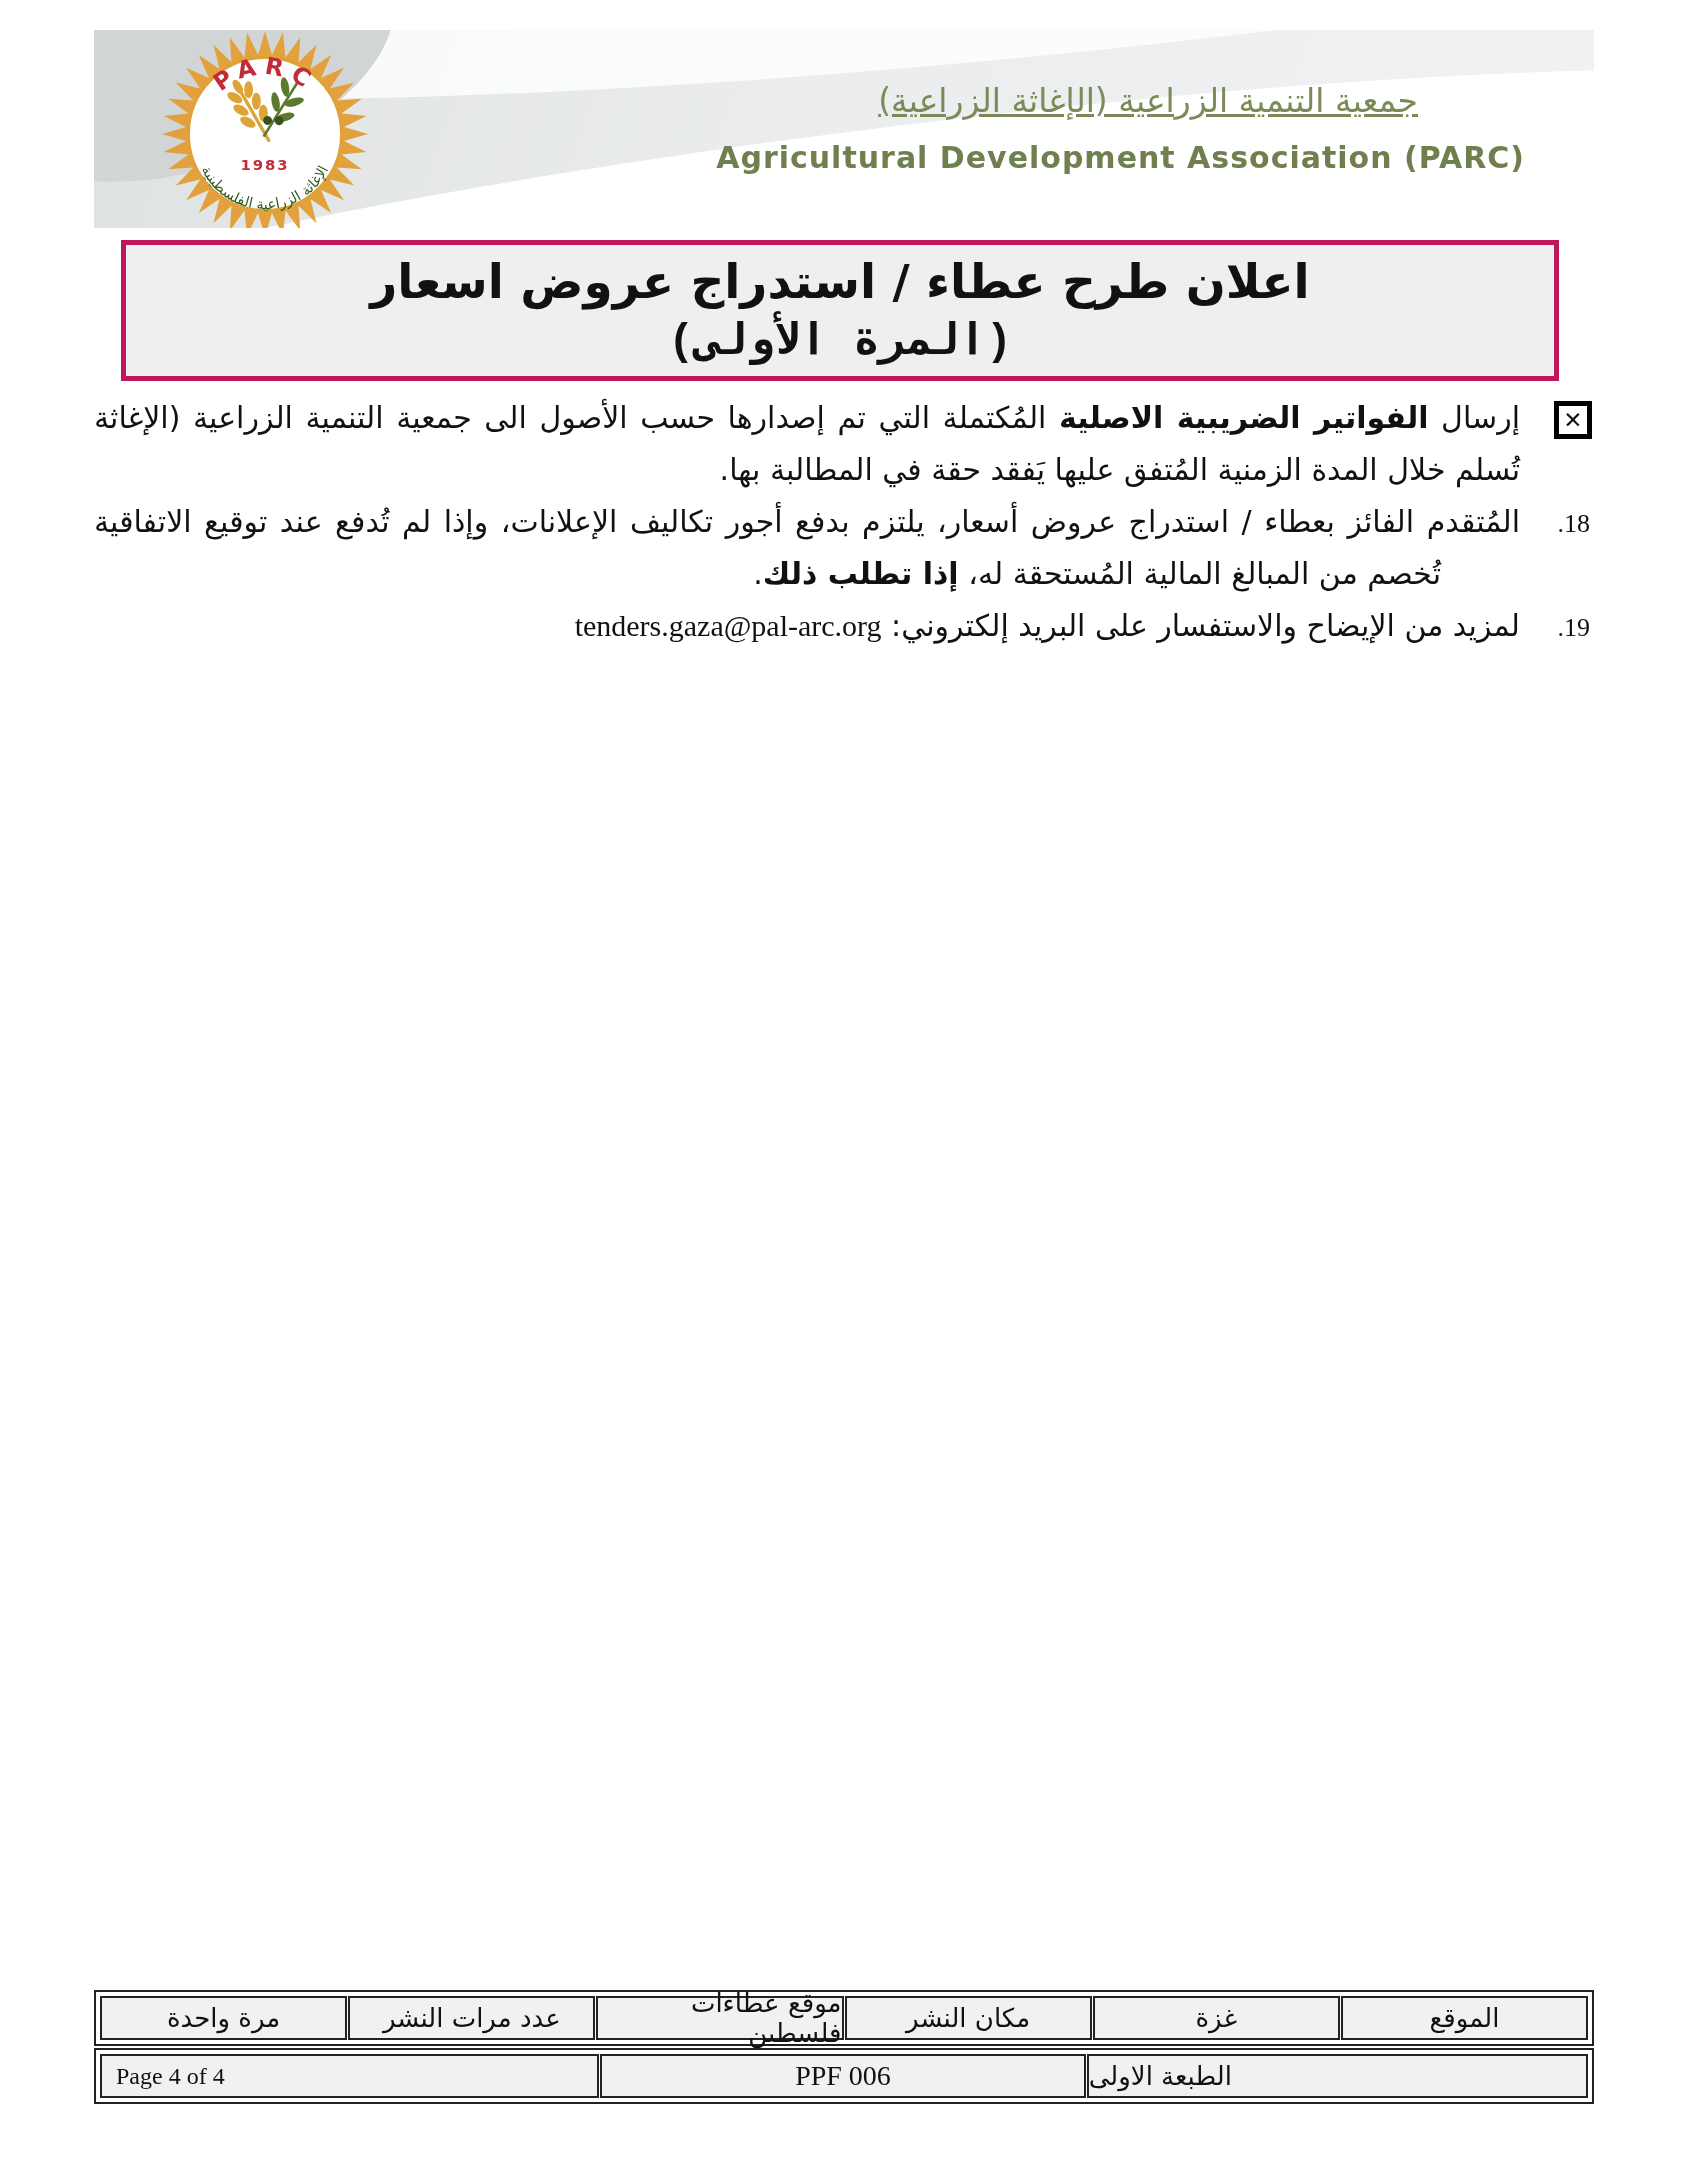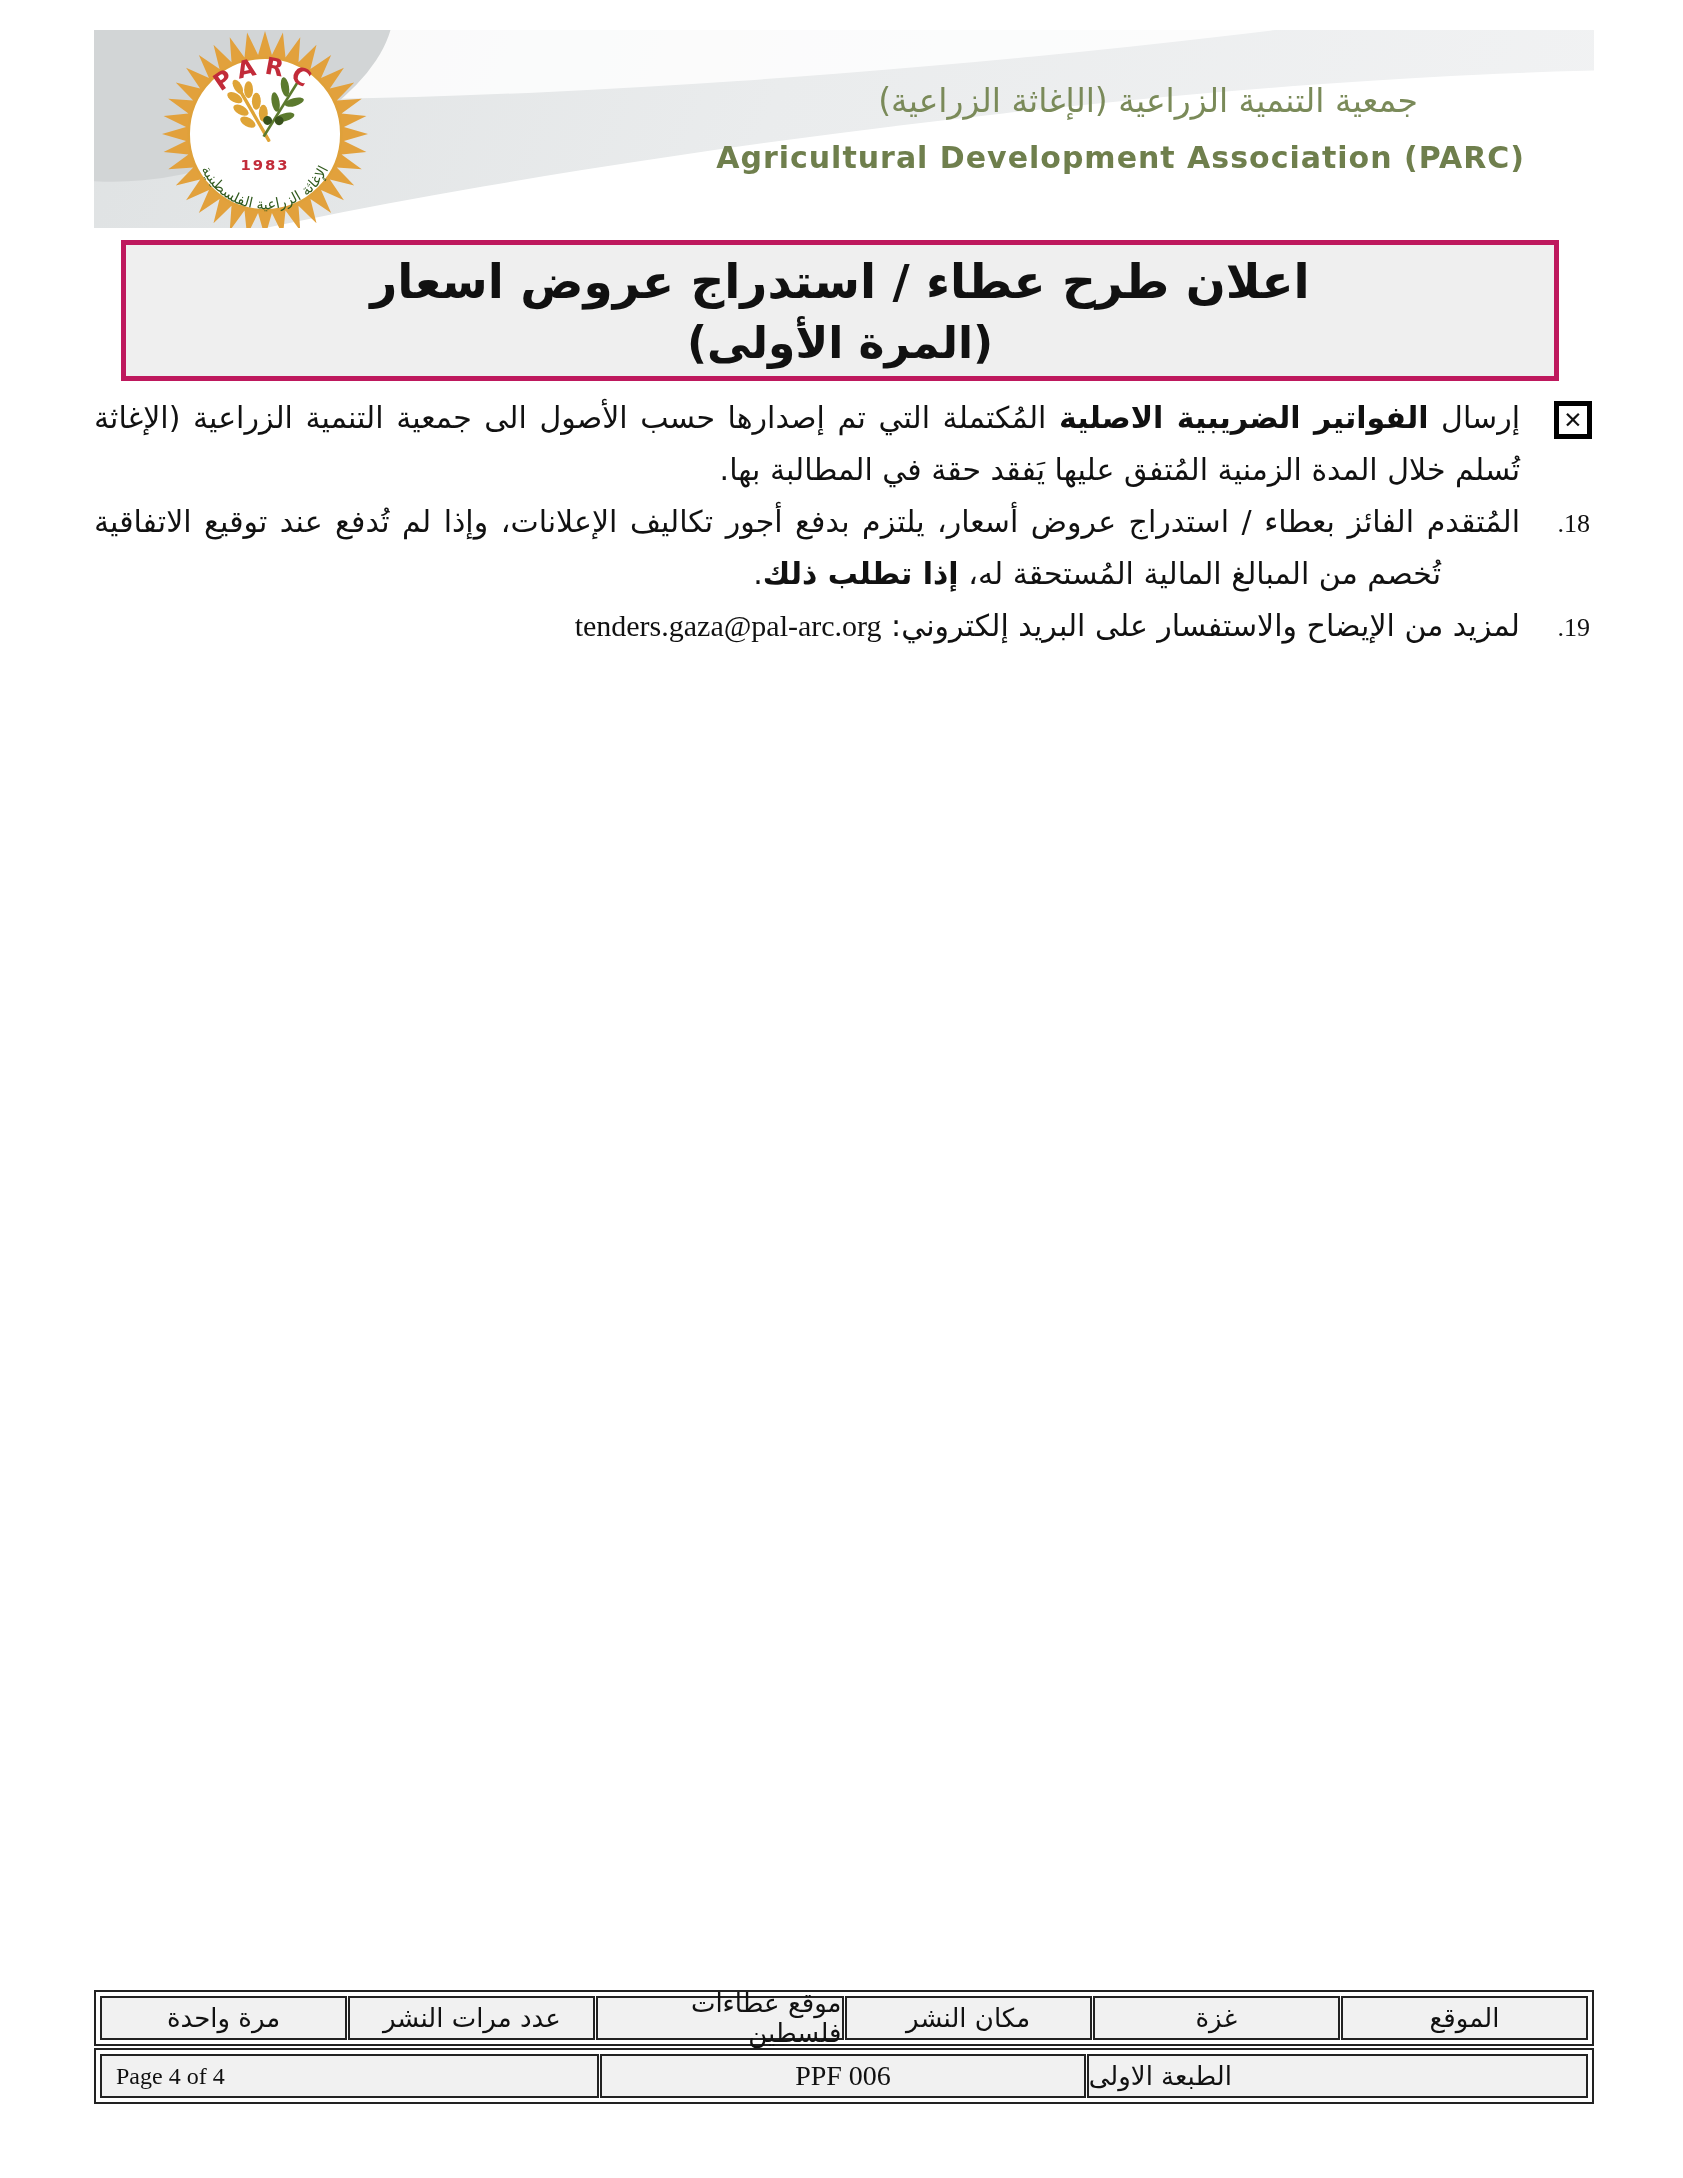--- a/index.html
+++ b/index.html
@@ -10,30 +10,30 @@
   .banner{position:absolute;left:94px;top:30px;width:1500px;height:198px;overflow:hidden;
           background:linear-gradient(110deg,#dfe2e3 0%,#eaeced 45%,#f1f2f3 100%);}
   .sw-bottom{position:absolute;left:-18%;bottom:-78%;width:145%;height:130%;background:#ffffff;
              border-radius:50%;transform:rotate(-7deg);}
   .sw-top{position:absolute;left:-12%;top:-82%;width:135%;height:100%;background:rgba(255,255,255,.8);
           border-radius:50%;transform:rotate(-5deg);}
   .sw-corner{position:absolute;left:-119px;top:-89px;width:426px;height:228px;background:#d2d5d6;
              border-radius:50%;transform:rotate(-18deg);}
   .logo-wrap{position:absolute;left:67px;top:0px;width:208px;height:208px;}
   .org-names{position:absolute;right:69px;top:51px;text-align:right;direction:rtl;}
-  .org-ar{font-size:33px;color:#7a8a59;margin-left:0;margin-right:107px;letter-spacing:0.5px;}
+  .org-ar{font-size:33px;color:#7a8a59;margin-left:0;margin-right:107px;letter-spacing:0.5px;text-decoration:underline;}
   .org-en{font-size:30px;font-weight:bold;color:#6f7f4d;margin-top:20px;direction:ltr;
           letter-spacing:1px;font-family:"DejaVu Sans",sans-serif;}
 
   
   .title-box{position:absolute;left:121px;top:240px;width:1438px;height:141px;box-sizing:border-box;
              border:5px solid #be185d;background:#efefef;text-align:center;direction:rtl;
              padding-top:6px;}
   .title-line1{font-size:47px;font-weight:bold;line-height:61px;}
-  .title-line2{font-size:44px;font-weight:bold;line-height:61px;}
+  .title-line2{font-size:44px;font-weight:bold;line-height:61px;font-family:Liberation Mono, monospace;}
 
   
   .body-list{position:absolute;left:94px;top:392px;width:1500px;direction:rtl;font-size:30px;
              line-height:52px;}
   .b-item{position:relative;padding-right:74px;box-sizing:border-box;}
   .marker-num{position:absolute;right:4px;top:2px;font-family:"Liberation Serif","DejaVu Serif",serif;
               font-size:26px;}
   .marker-box{position:absolute;right:2px;top:9px;width:28px;height:28px;border:5px solid #000;
               display:flex;align-items:center;justify-content:center;background:#fff;}
   .marker-box span{font-size:23px;font-weight:900;line-height:1;}

